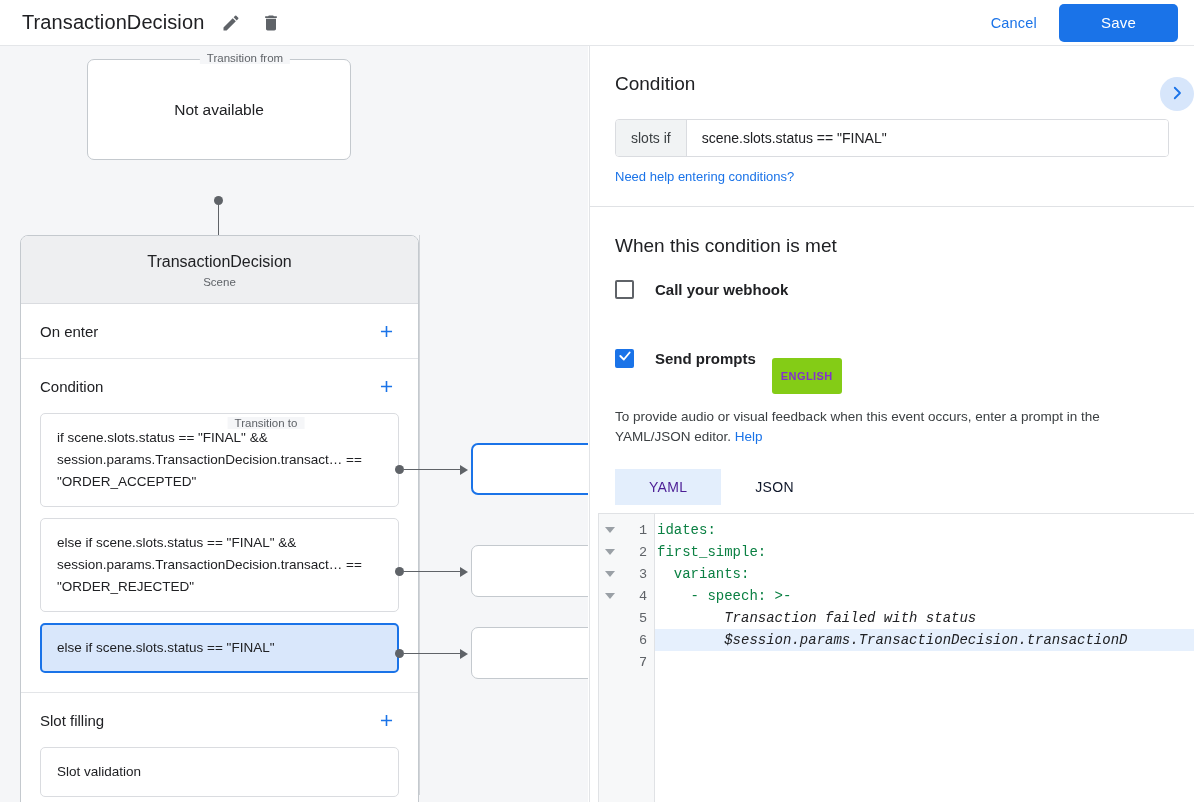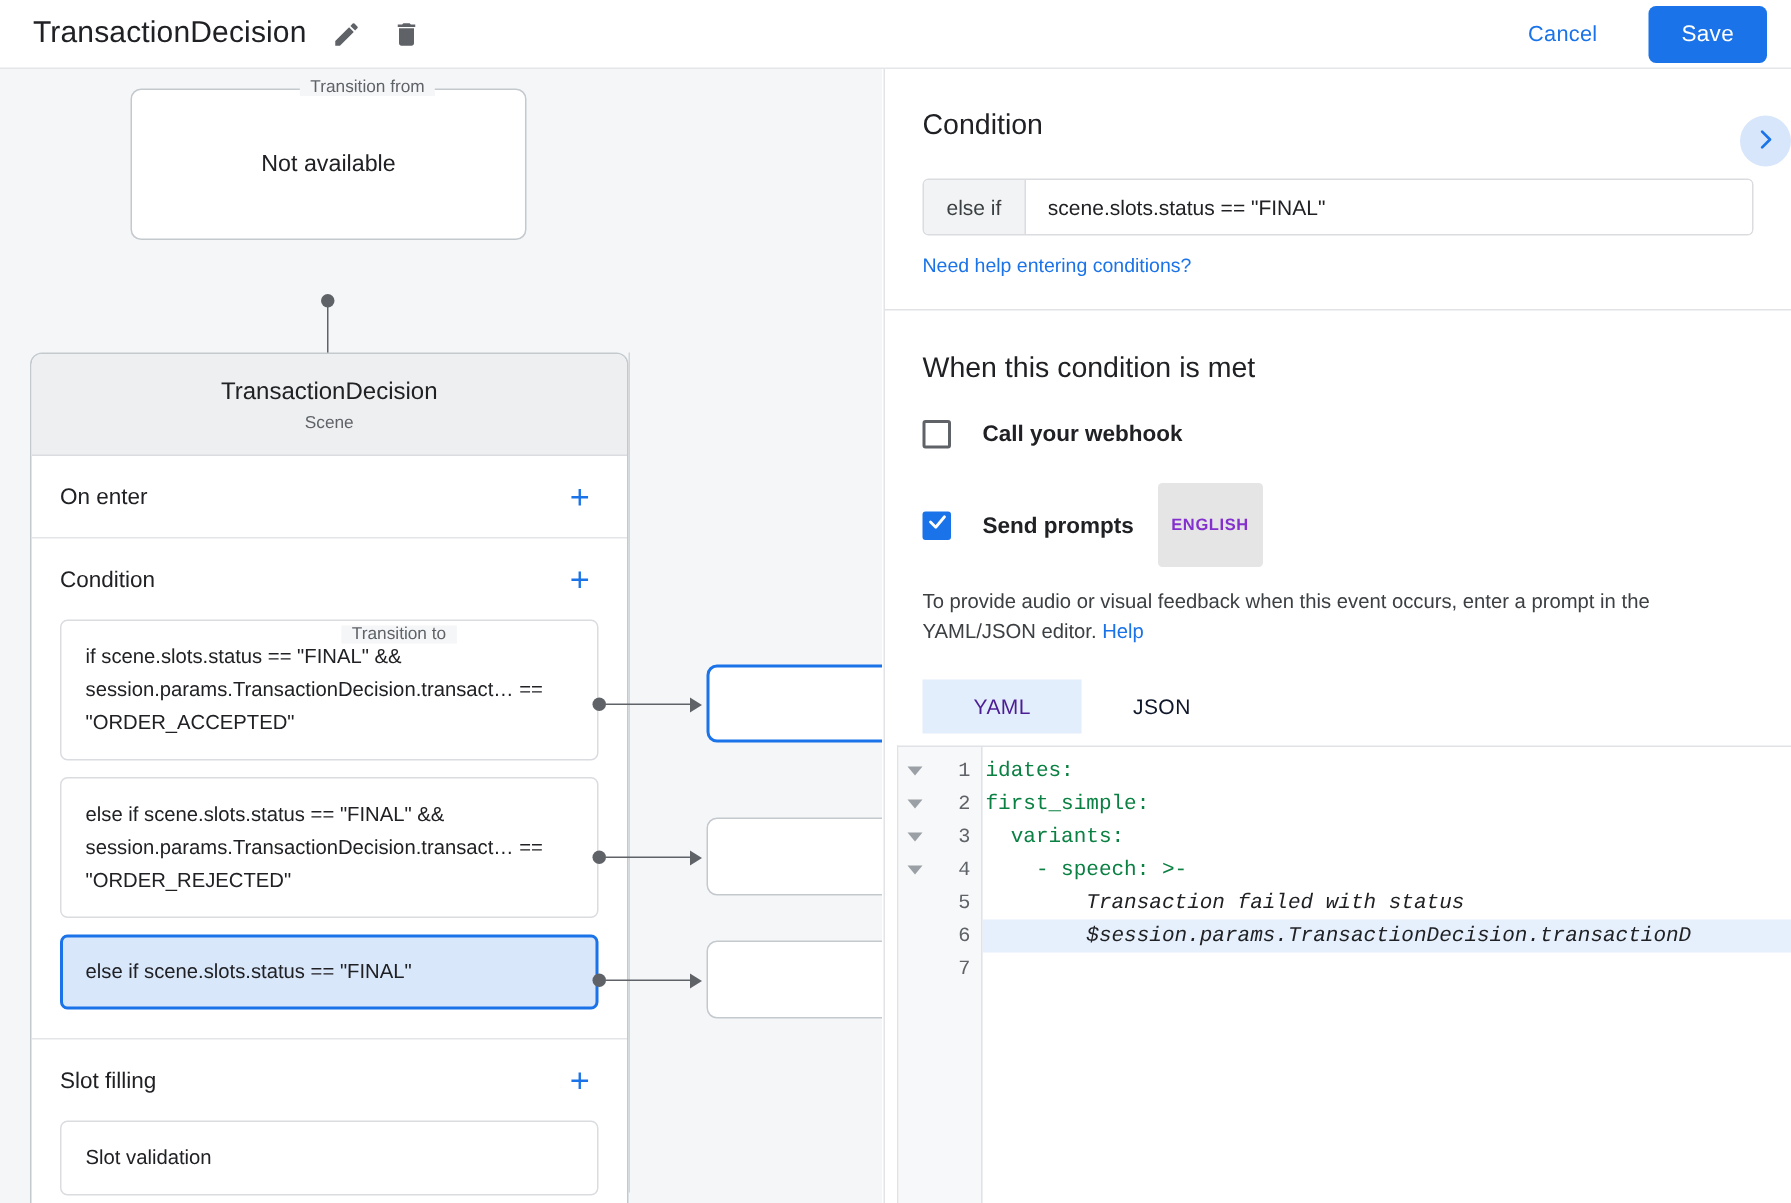--- a/index.html
+++ b/index.html
@@ -29,24 +29,24 @@
     cursor: pointer; background: none; border: none;
   }
   .icon-btn svg { display: block; }
   .topbar-spacer { flex: 1 1 auto; }
   .cancel-btn {
     background: none; border: none; cursor: pointer;
     color: #1a73e8; font-size: 14.5px; font-weight: 500;
     padding: 8px 12px; font-family: inherit; letter-spacing: .2px;
   }
   .save-btn {
-    margin-left: 22px; margin-right: 16px;
+    margin-left: 10px; margin-right: 16px;
     background: #1a73e8; color: #fff; border: none; cursor: pointer;
     font-size: 15px; font-weight: 500; letter-spacing: .2px;
-    border-radius: 5px; padding: 0 22px; height: 38px;
+    border-radius: 5px; padding: 0 42px; height: 38px;
     font-family: inherit;
   }
 
   
   .canvas {
     position: absolute; left: 0; top: 46px; width: 588px; height: 756px;
     background: #f5f6f8; overflow: hidden;
   }
   .canvas-inner { position: absolute; left: 0; top: 0; width: 700px; height: 1000px; }
 
@@ -156,23 +156,23 @@
 
   .check-row { display: flex; align-items: center; margin-top: 23px; }
   .cbox {
     width: 19px; height: 19px; border: 2px solid #5f6368; border-radius: 2px;
     background: #fff; cursor: pointer; flex: none;
   }
   .cbox.checked { background: #1a73e8; border-color: #1a73e8;
     display:flex; align-items:center; justify-content:center; }
   .check-label { margin-left: 21px; font-size: 15px; font-weight: bold; color: #202124; }
   .badge {
-    margin-left: 16px; background: #e5e5e5; color: #8430ce;
+    margin-left: 16px; background: #84cc16; color: #8430ce;
     font-size: 11px; font-weight: bold; letter-spacing: .4px;
-    padding: 22px 9px; border-radius: 3px;
+    padding: 12px 9px; border-radius: 3px; margin-top: 36px;
   }
   .helper-text {
     margin-top: 13px; font-size: 13.5px; line-height: 20px; color: #3c4043;
     max-width: 560px;
   }
   .helper-text a { color: #1a73e8; text-decoration: none; cursor: pointer; }
 
   .tabs { display: flex; margin-top: 22px; }
   .tab {
     padding: 10px 34px; font-size: 14px; color: #0f172a; cursor: pointer;
@@ -342,21 +342,21 @@
 
       <button class="chev-btn">
         <span>
           <svg width="18" height="18" viewBox="0 0 24 24" fill="none" stroke="#1a73e8" stroke-width="2.4" stroke-linecap="round" stroke-linejoin="round">
             <polyline points="9 5 16 12 9 19"></polyline>
           </svg>
         </span>
       </button>
 
       <div class="cond-input-row">
-        <div class="cond-prefix">else if</div>
+        <div class="cond-prefix">slots if</div>
         <input class="cond-value" value="scene.slots.status == &quot;FINAL&quot;" style="">
       </div>
 
       <a class="help-link">Need help entering conditions?</a>
     </div>
 
     <div class="panel-divider"></div>
 
     <div class="panel-sec">
       <div class="when-title">When this condition is met</div>

